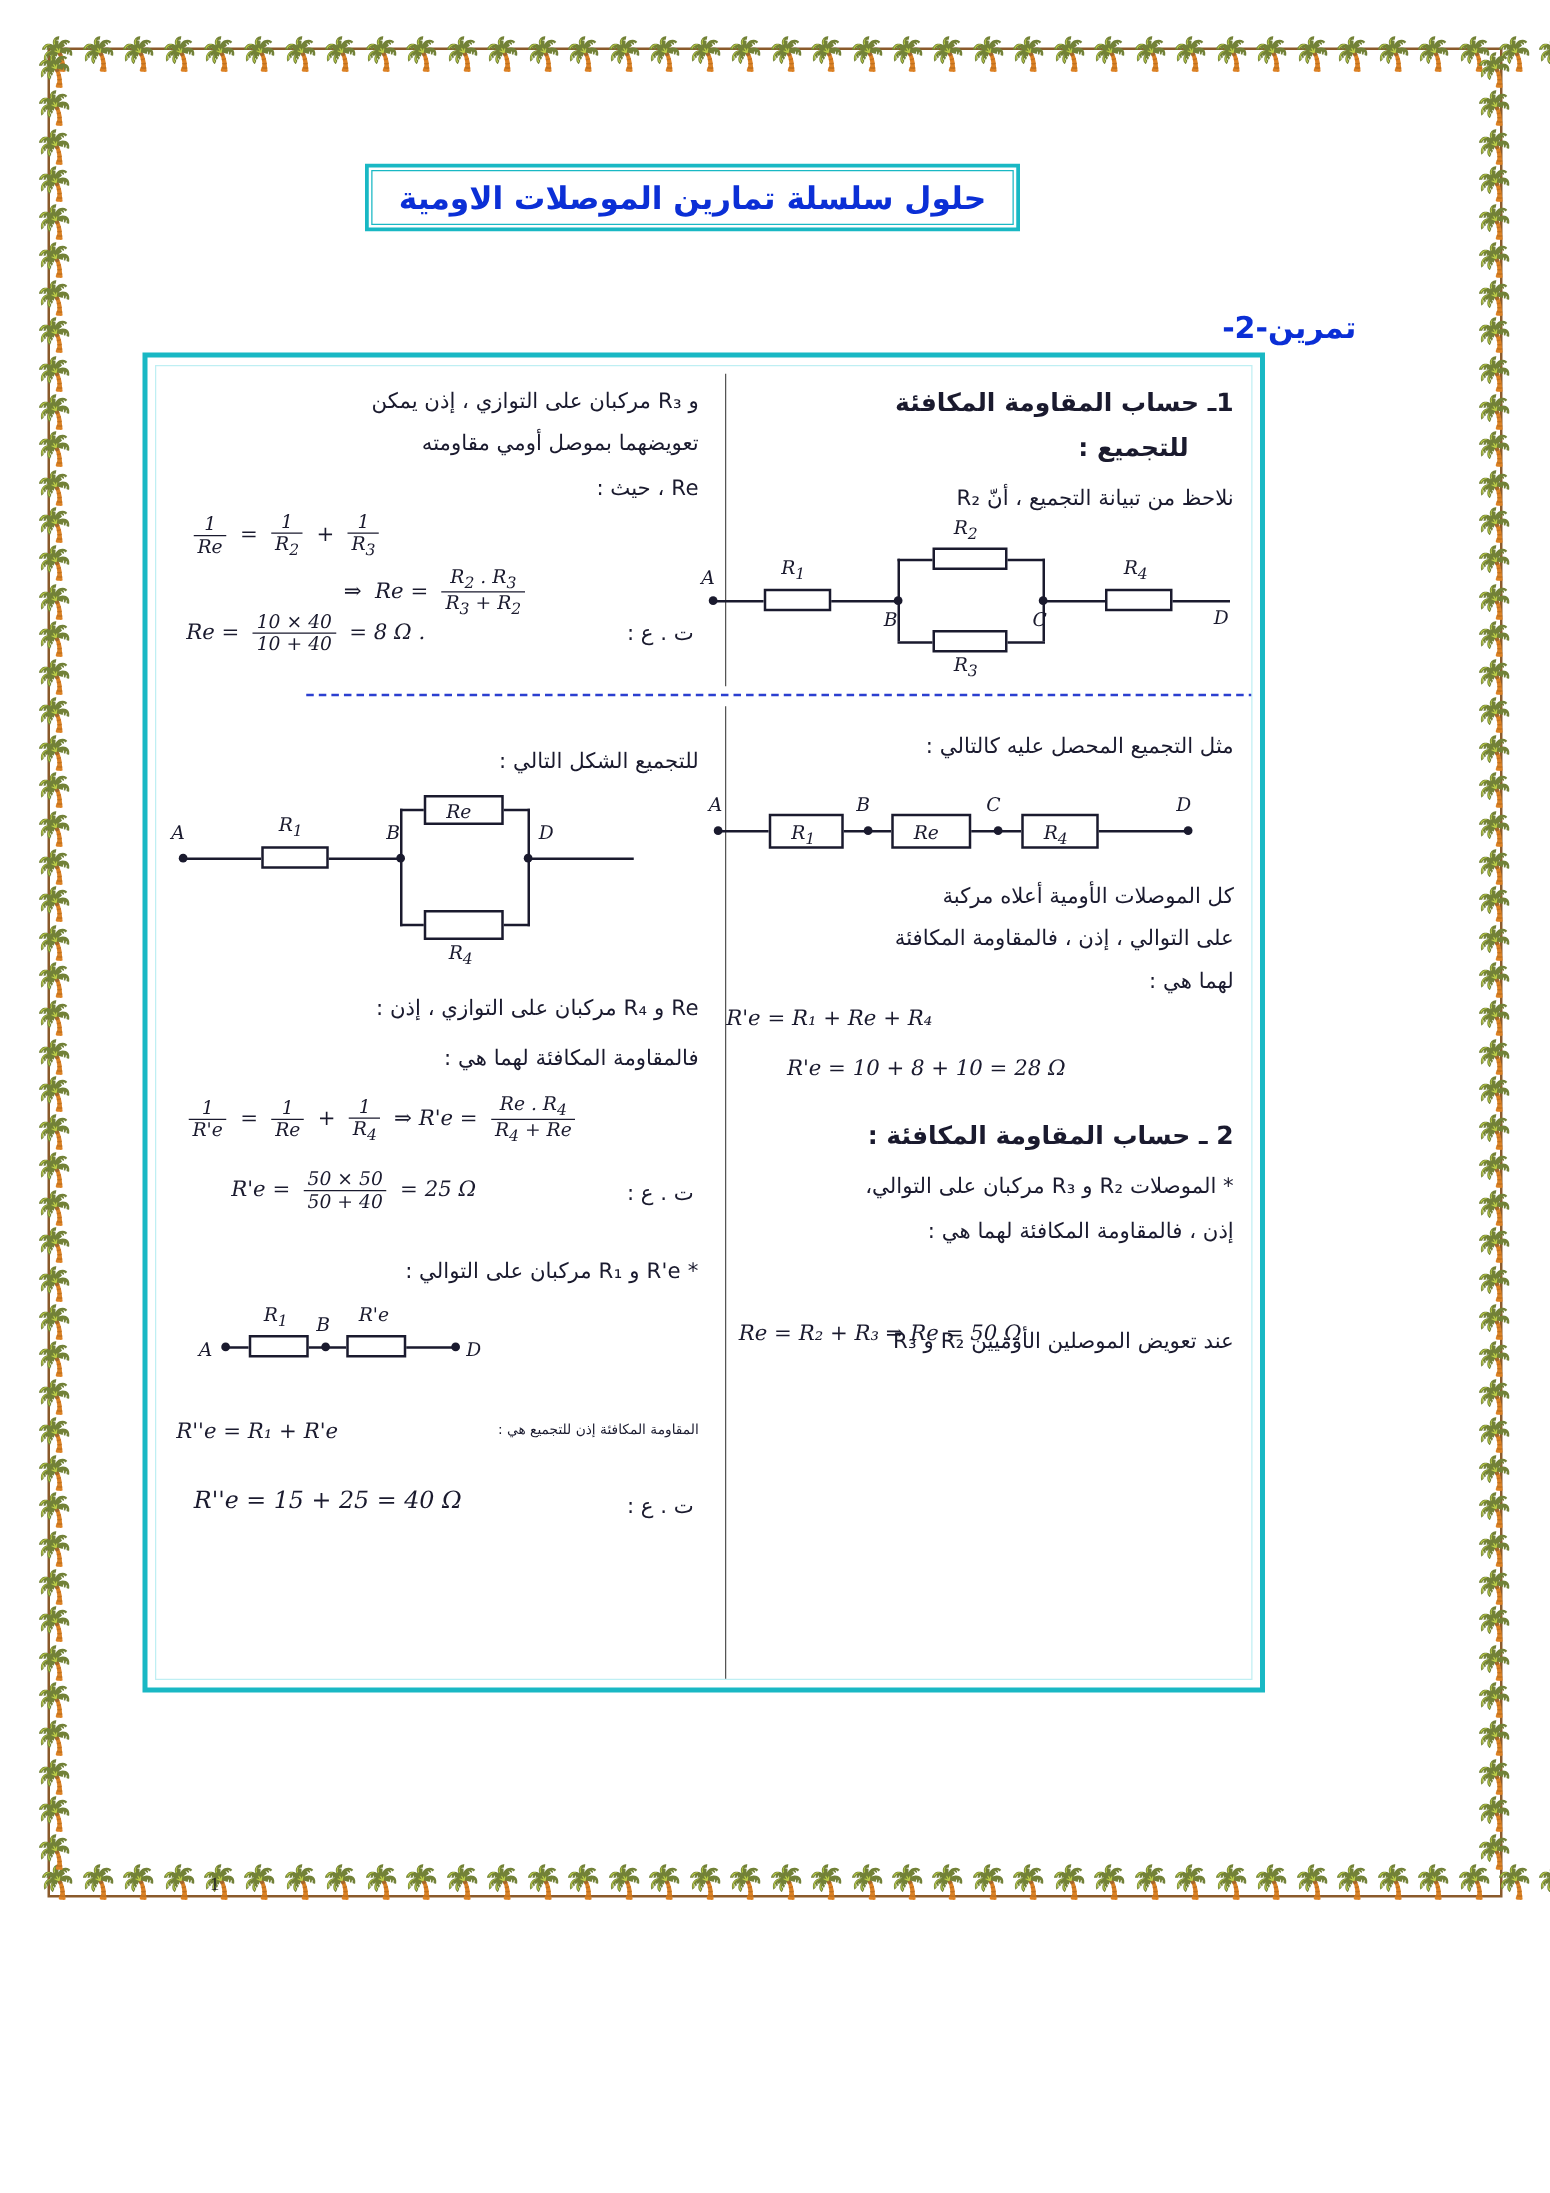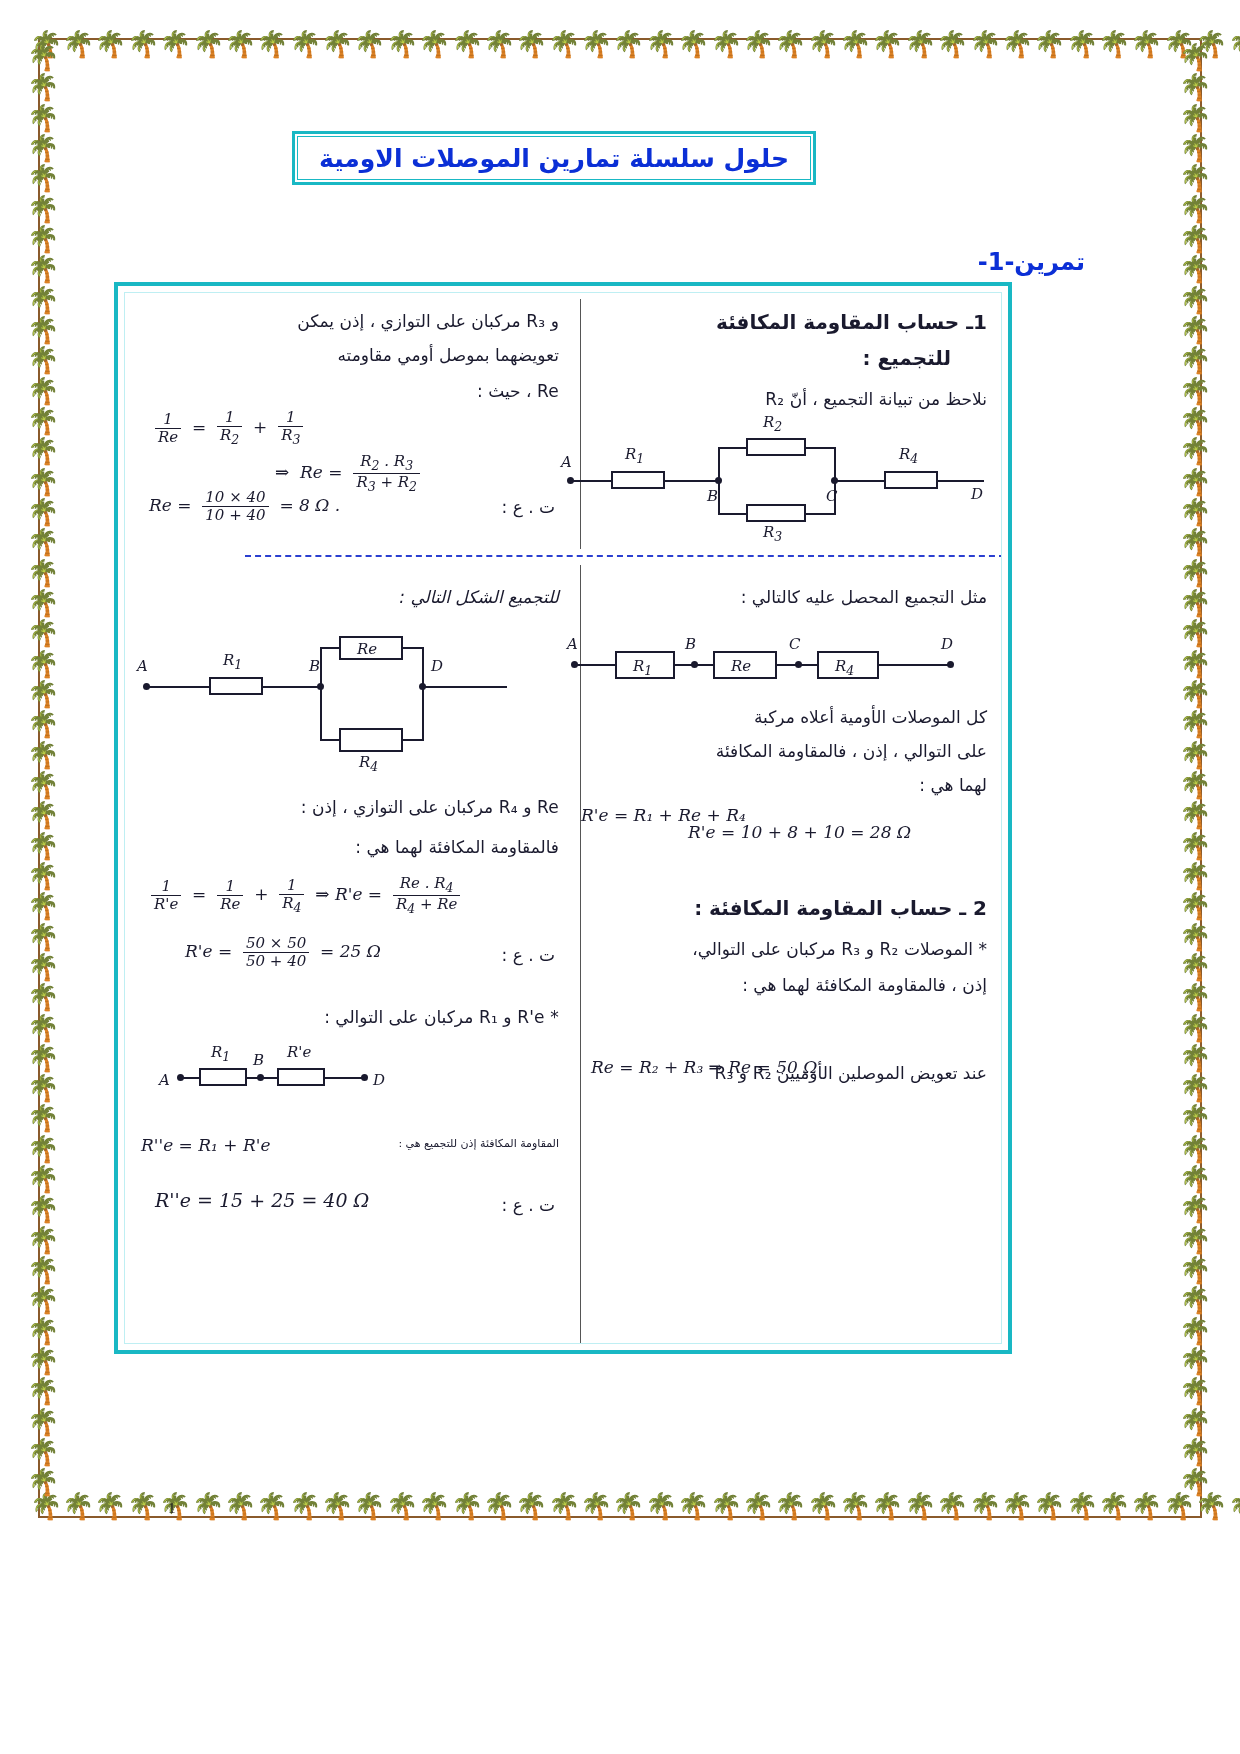--- a/index.html
+++ b/index.html
@@ -340,21 +340,21 @@
     <span>🌴</span>
     <span>🌴</span>
     <span>🌴</span>
     <span>🌴</span>
   </div>
 
 <div class="title-box">
   <div class="inner">حلول سلسلة تمارين الموصلات الاومية</div>
 </div>
 
-<div class="ex-label">تمرين-1-</div>
+<div class="ex-label">تمرين-2-</div>
 
 <div class="content-frame">
   <div class="content-inner">
 
     <div class="vline" style="left:455px;top:6px;height:250px;"></div>
 
     <div class="dashline" style="left:120px;top:262px;width:760px;"></div>
 
     <div class="vline" style="left:455px;top:272px;height:780px;"></div>
 
@@ -435,29 +435,29 @@
       <div class="wire" style="left:312px;top:33px;width:72px;"></div>
       <div class="node" style="left:380px;top:30px;"></div>
       <div class="lbl" style="left:374px;top:4px;">D</div>
     </div>
 
     <div class="blk hw" style="right:14px;top:410px;width:420px;text-align:right;">كل الموصلات الأومية أعلاه مركبة</div>
     <div class="blk hw" style="right:14px;top:444px;width:420px;text-align:right;">على التوالي ، إذن ، فالمقاومة المكافئة</div>
     <div class="blk hw" style="right:14px;top:478px;width:420px;text-align:right;">لهما هي :</div>
 
     <div class="blk math" style="right:120px;top:512px;width:300px;text-align:left;">R'e = R₁ + Re + R₄</div>
-    <div class="blk math" style="right:90px;top:529px;width:340px;text-align:right;">R'e = 10 + 8 + 10 = 28 Ω</div>
+    <div class="blk math" style="right:90px;top:552px;width:340px;text-align:center;">R'e = 10 + 8 + 10 = 28 Ω</div>
 
     <div class="blk hw sec-head" style="right:14px;top:598px;width:420px;text-align:right;">2 ـ حساب المقاومة المكافئة :</div>
     <div class="blk hw" style="right:14px;top:642px;width:420px;text-align:right;">* الموصلات R₂ و R₃ مركبان على التوالي،</div>
     <div class="blk hw" style="right:14px;top:678px;width:420px;text-align:right;">إذن ، فالمقاومة المكافئة لهما هي :</div>
     <div class="blk math" style="right:60px;top:764px;width:350px;text-align:left;">Re = R₂ + R₃  ⇒  Re = 50 Ω</div>
     <div class="blk hw" style="right:14px;top:766px;width:420px;text-align:right;">عند تعويض الموصلين الأوميين R₂ و R₃</div>
 
-    <div class="blk hw" style="left:14px;top:290px;width:420px;text-align:right;font-style:italic;">للتجميع الشكل التالي :</div>
+    <div class="blk hw" style="left:14px;top:302px;width:420px;text-align:right;">للتجميع الشكل التالي :</div>
 
     <div class="circuit" style="left:14px;top:338px;width:420px;height:130px;">
       <div class="node" style="left:4px;top:52px;"></div>
       <div class="lbl" style="left:-2px;top:26px;">A</div>
       <div class="wire" style="left:8px;top:55px;width:62px;"></div>
       <div class="res" style="left:70px;top:46px;width:54px;height:18px;"></div>
       <div class="lbl" style="left:84px;top:20px;">R<sub>1</sub></div>
       <div class="wire" style="left:124px;top:55px;width:58px;"></div>
       <div class="node" style="left:178px;top:52px;"></div>
       <div class="lbl" style="left:170px;top:26px;">B</div>

